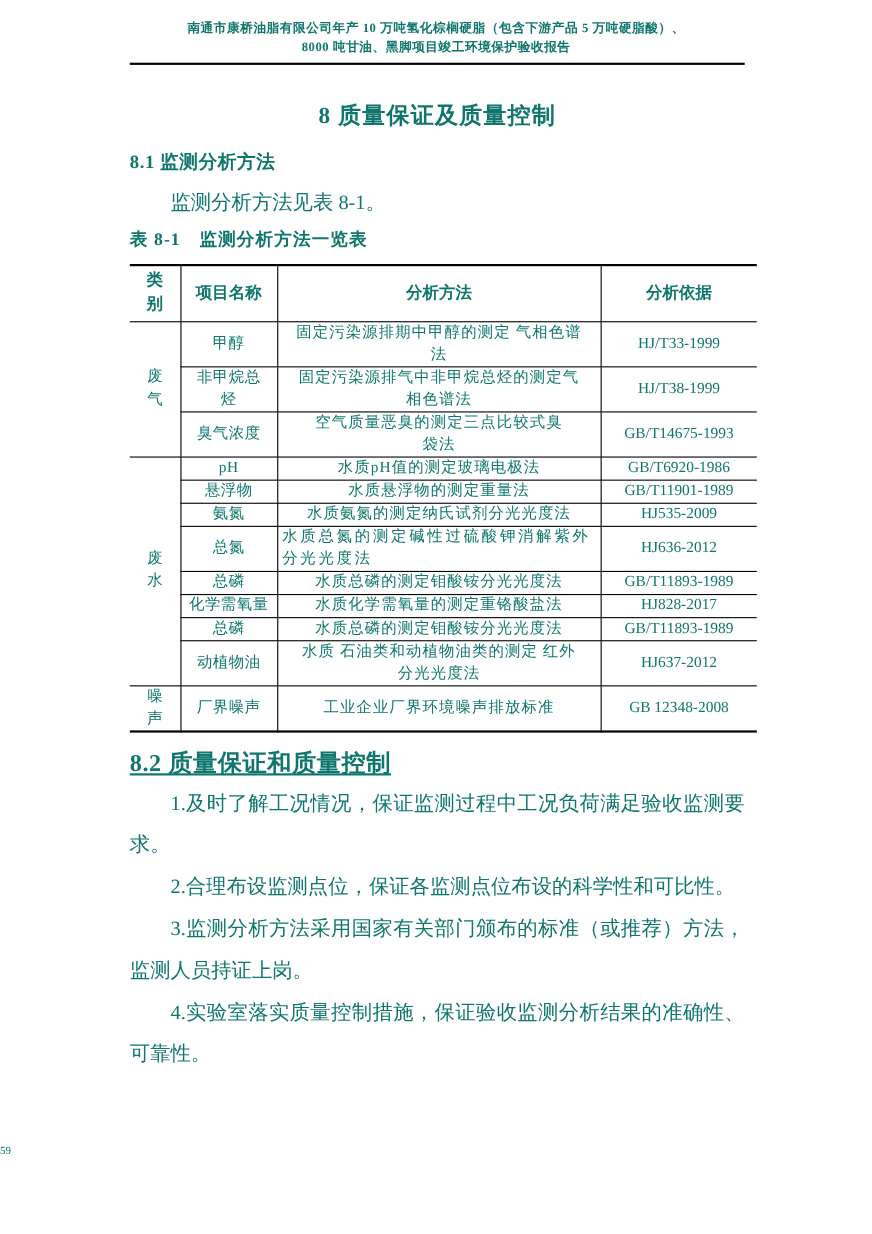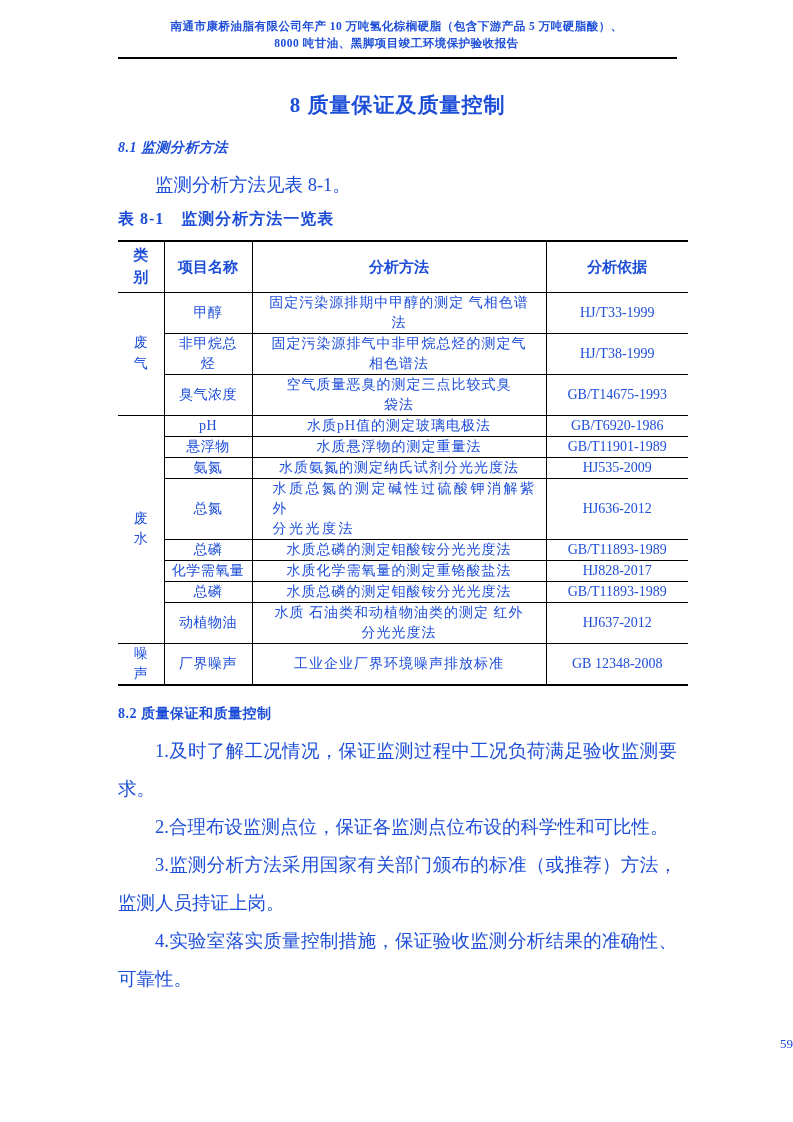--- a/index.html
+++ b/index.html
@@ -1,68 +1,68 @@
 <!DOCTYPE html>
 <html lang="zh"><head>
 <meta charset="utf-8">
 <style>
   html,body { margin:0; padding:0; background:#888; }
   .page {
-    width:793px; height:1122px; background:#ffffff; color:#1d4ed8;
+    width:793px; height:1122px; background:#ffffff; color:#0f766e;
     position:relative; overflow:hidden; margin:0 auto;
     font-family:"Liberation Serif","DejaVu Serif",serif;
   }
   
   .report-header {
     padding-top:18px; text-align:center;
     font-size:11.5px; font-weight:700; line-height:17px;
     letter-spacing:0.5px;
   }
   .header-rule {
     margin:5px 0 0 118px; width:559px; height:0;
     border-top:2px solid #000;
   }
   .content { margin-left:118px; width:559px; }
 
   .h-chapter { font-size:21px; font-weight:700; line-height:26px; margin:33px 0 0 0; letter-spacing:1px;text-align:center; }
-  .h-section { font-size:14px; font-weight:700; line-height:22px; margin:19px 0 0 0; letter-spacing:0.5px;font-style:italic; }
-  .h-section2 { font-size:14px; font-weight:700; line-height:22px; margin:17px 0 0 0; letter-spacing:0.5px; }
+  .h-section { font-size:17px; font-weight:700; line-height:22px; margin:19px 0 0 0; letter-spacing:0.5px; }
+  .h-section2 { font-size:22px; font-weight:700; line-height:22px; margin:17px 0 0 0; letter-spacing:0.5px;text-decoration:underline; }
   .intro { font-size:18.5px; line-height:23px; margin:15px 0 0 0; text-indent:37px; }
   .tbl-caption { font-size:16px; font-weight:700; line-height:21px; margin:11px 0 0 0; text-align:left; letter-spacing:1px; }
 
   table.analysis {
     border-collapse:collapse; table-layout:fixed; width:570px;
     margin-top:11px;
     border-top:2.5px solid #000; border-bottom:2.5px solid #000;
   }
   .analysis th, .analysis td {
     border:1px solid #000; padding:0 2px;
     text-align:center; vertical-align:middle;
     font-size:14px; line-height:20px; font-weight:400;
     overflow:hidden;
   }
   .analysis th { font-size:15px; font-weight:700; padding:3px 2px; }
   .analysis .edge-l { border-left:none;text-align:center; }
   .analysis .edge-r { border-right:none;margin-left:12px; }
   .vstack { display:inline-block; width:1.15em; word-break:break-all; line-height:1.45; }
   .pre { white-space:pre-line; }
   .cell-method { letter-spacing:1px; }
-  .cell-method.left { text-align:left; padding-left:20px; letter-spacing:2.5px; }
+  .cell-method.left { text-align:left; padding-left:4px; letter-spacing:2.5px; }
   .cell-name { letter-spacing:0.5px; }
   .cell-basis { letter-spacing:0; font-size:14.5px; }
 
   .body-p {
     font-size:18.5px; line-height:38px; margin:0;
     text-indent:37px; text-align:justify;
   }
   .body-paragraphs { margin-top:7px; }
 
   .page-number {
     position:absolute; bottom:70px; left:0; width:100%;
-    text-align:right; font-size:13px;
+    text-align:left; font-size:10px;
   }
 </style>
 </head>
 <body>
 
 <div class="page">
 
   <div class="report-header">
     <div>南通市康桥油脂有限公司年产 10 万吨氢化棕榈硬脂（包含下游产品 5 万吨硬脂酸）、</div>
     <div>8000 吨甘油、黑脚项目竣工环境保护验收报告</div>

